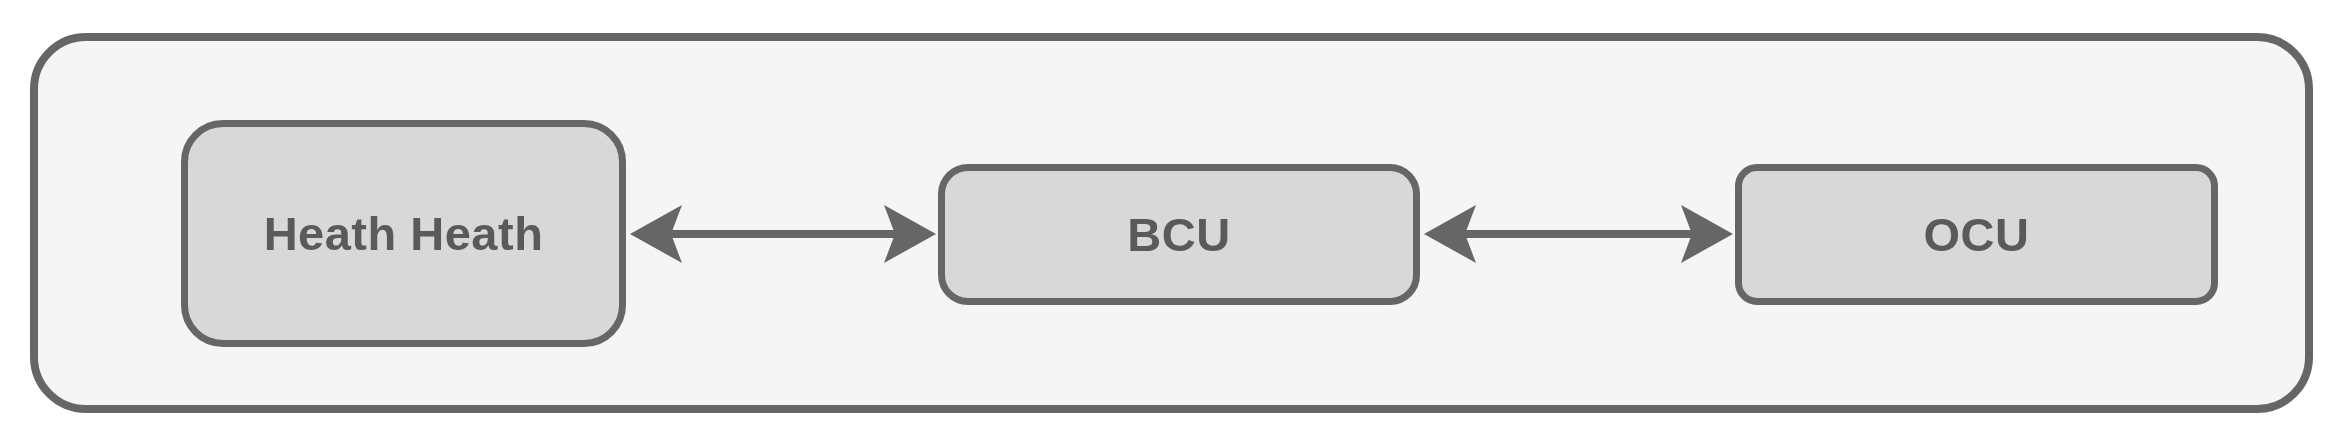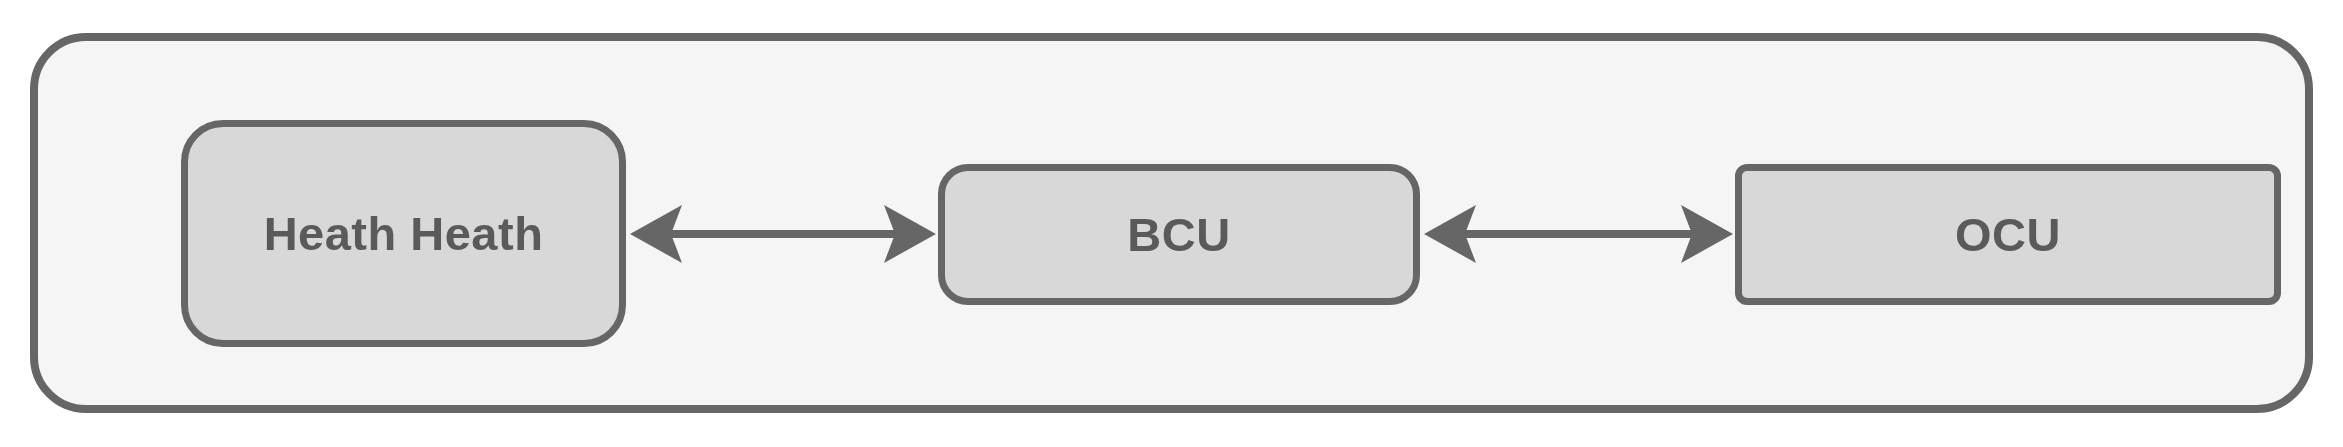--- a/index.html
+++ b/index.html
@@ -29,21 +29,21 @@
     background:var(--node-fill);
     border:7px solid var(--stroke);
     display:flex;align-items:center;justify-content:center;
     color:var(--text);
     font-weight:bold;
     font-size:47px;
     letter-spacing:0.5px;
   }
   .node-heath{left:181px;top:120px;width:445px;height:227px;border-radius:42px;}
   .node-bcu{left:938px;top:164px;width:482px;height:141px;border-radius:30px;}
-  .node-ocu{left:1735px;top:164px;width:546px;height:141px;border-radius:12px;}
+  .node-ocu{left:1735px;top:164px;width:483px;height:141px;border-radius:22px;}
   .arrow{position:absolute;top:194px;height:80px;}
   .arrow-1{left:626px;width:314px;}
   .arrow-2{left:1420px;width:317px;}
   .arrow line{stroke:var(--stroke);stroke-width:8;}
   .arrow polygon{fill:var(--stroke);}
   .label{pointer-events:none;}
 </style>
 </head>
 <body>
 

